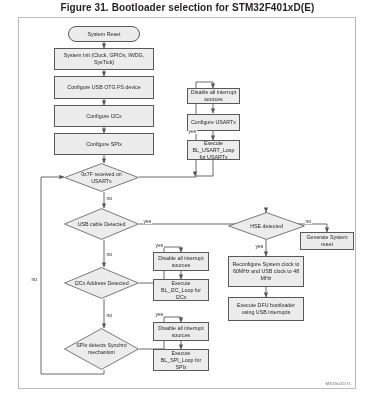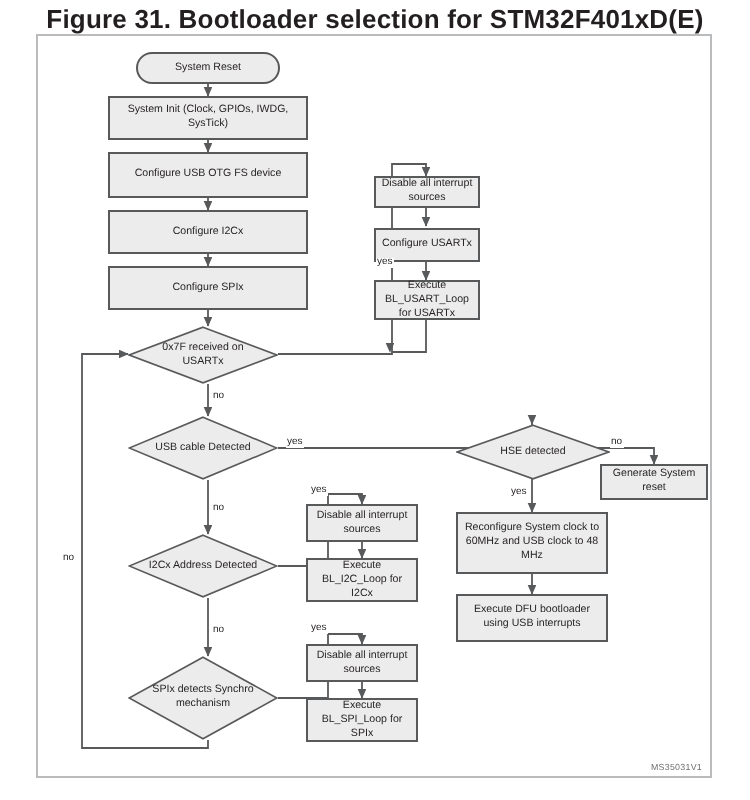--- a/index.html
+++ b/index.html
@@ -1,21 +1,21 @@
 <!DOCTYPE html>
 <html><head>
 <meta charset="utf-8">
 <style>
   html,body{margin:0;padding:0;background:#ffffff;}
   body{width:375px;height:400px;font-family:"Liberation Sans",sans-serif;color:#231f20;}
   #root{position:relative;width:375px;height:400px;overflow:hidden;}
 
   #fig-title{
     position:absolute;left:0;top:2px;width:375px;
-    text-align:center;font-size:13px;font-weight:bold;color:#231f20;
+    text-align:center;font-size:10px;font-weight:bold;color:#231f20;
     letter-spacing:.1px;
   }
 
   #frame{
     position:absolute;left:18px;top:17px;width:338px;height:372px;
     border:1px solid #b9bbbd;background:#ffffff;box-sizing:border-box;
   }
 
   #canvas{position:absolute;left:0;top:0;width:375px;height:400px;}
   #canvas svg{position:absolute;left:0;top:0;}

